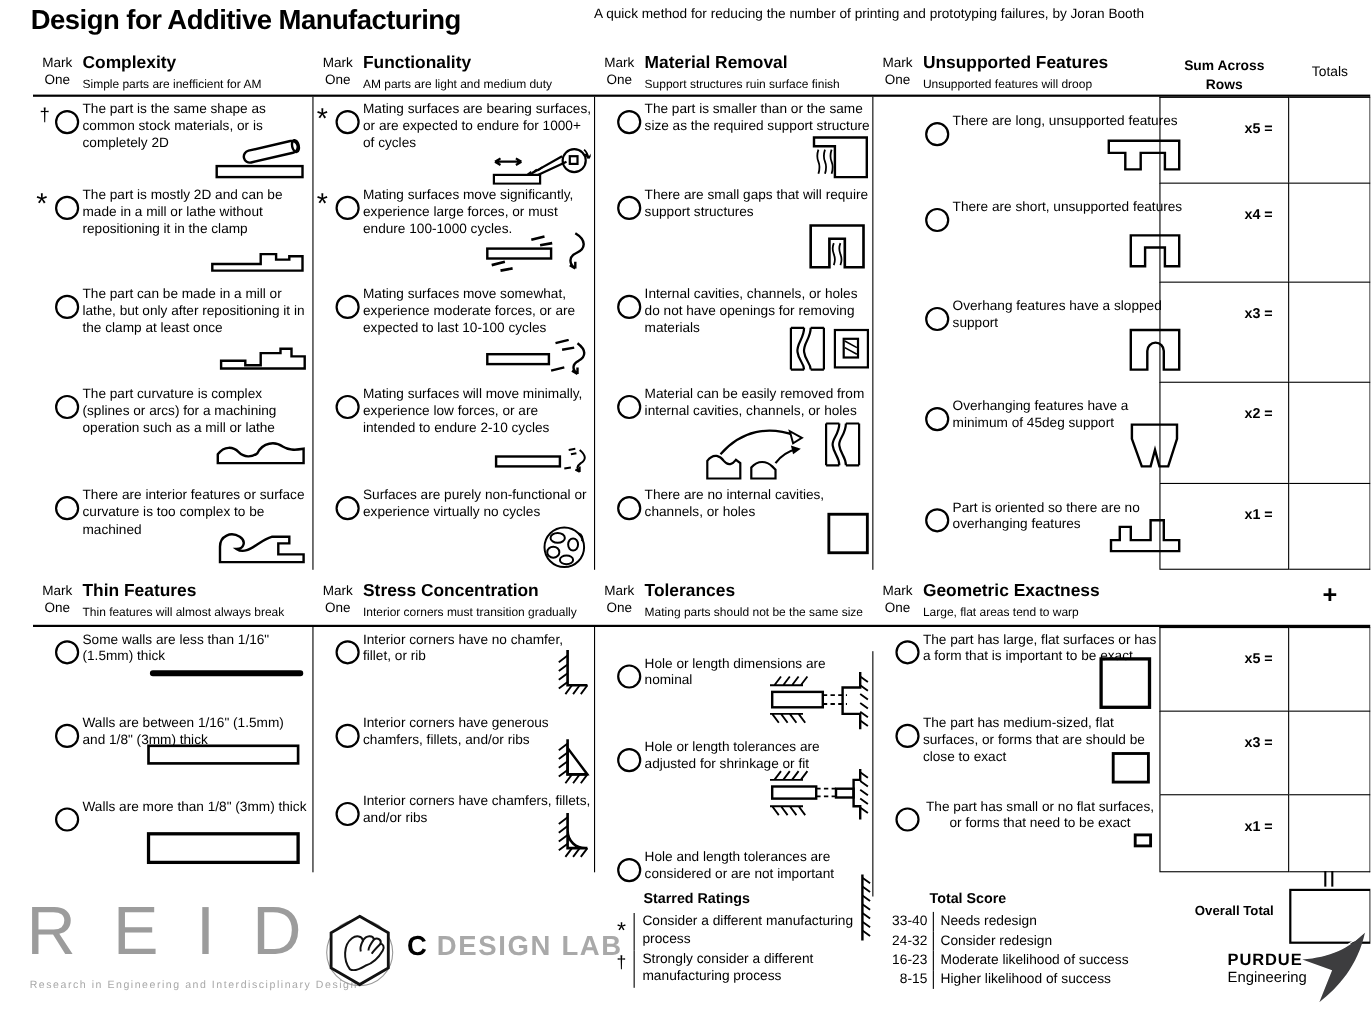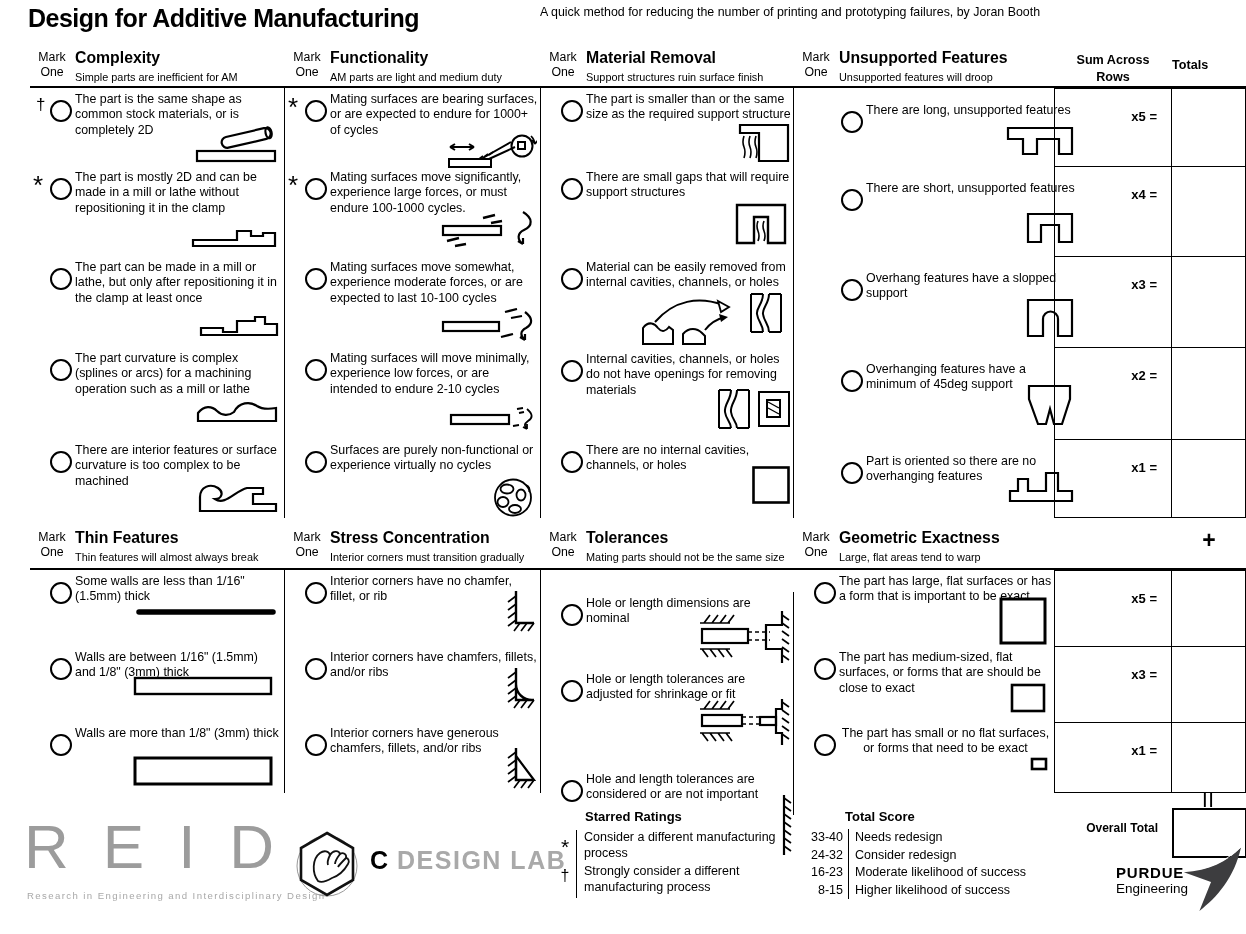--- a/index.html
+++ b/index.html
@@ -9,21 +9,21 @@
   .title{left:28px;top:4px;font-size:25px;font-weight:800;letter-spacing:-0.5px;}
   .hdr-note{left:540px;top:4px;width:702px;font-size:12.4px;line-height:16px;}
   .hdr-note .b{font-weight:700;}
   .hline{left:30px;width:1216px;height:2px;background:#000;}
   .cat-head{height:41px;}
   .markone{position:absolute;left:0;top:5px;width:44px;text-align:center;font-size:12.3px;line-height:1.18;}
   .cht{margin-left:45px;}
   .cname{font-size:15.8px;font-weight:700;padding-top:4px;}
   .csub{font-size:10.9px;padding-top:4px;}
   .sum-head{text-align:center;font-weight:700;font-size:12.6px;line-height:1.35;padding-top:7px;}
-  .tot-head{font-weight:700;font-size:12.6px;}
+  .tot-head{text-align:center;font-weight:400;font-size:12.6px;}
   .cat-col{box-sizing:border-box;}
   .br{border-right:1.6px solid #000;}
   .cell{position:relative;width:100%;}
   .mkc{position:absolute;left:20px;top:12px;width:18px;height:18px;border:2.6px solid #000;border-radius:50%;background:#fff;}
   .pfx{position:absolute;line-height:1;}
   .star{left:3px;top:6px;font-size:26px;}
   .dag2{left:6px;top:8px;font-size:17px;}
   .ctext{margin-left:45px;padding:4px 2px 0 0;font-size:12.4px;line-height:1.24;}
   .ic{position:absolute;}
   .ic svg{width:100%;height:100%;display:block;}
@@ -300,51 +300,51 @@
         <div class="ctext">There are small gaps that will require support structures</div>
         <div class="ic ic-support-gap">
           <svg viewBox="0 0 52 42">
             <g stroke="#000" fill="none" stroke-width="2.4">
               <path d="M2,2 H50 V40 H33 V14 H19 V40 H2 Z"></path>
               <path d="M23,18 q-2,5 0,10 q2,5 0,10 M29,18 q-2,5 0,10 q2,5 0,10" stroke-width="1.6"></path>
             </g>
           </svg>
         </div>
       </div>
+      <div class="cell" style="height: 91px;">
+        <span class="mkc"></span>
+        <div class="ctext">Internal cavities, channels, or holes do not have openings for removing materials</div>
+        <div class="ic ic-cavity-closed">
+          <svg viewBox="0 0 80 42">
+            <g stroke="#000" fill="none" stroke-width="2">
+              <path d="M8,2 V40 M20,2 C20,12 13,16 14,24 C15,32 20,34 20,40 M26,2 C26,12 19,16 20,24 C21,32 26,34 26,40 M38,2 V40 M8,2 H20 M26,2 H38 M8,40 H20 M26,40 H38"></path>
+              <rect x="48" y="4" width="30" height="34"></rect>
+              <rect x="56" y="12" width="13" height="17"></rect>
+              <path d="M57,14 l11,6 M57,20 l11,6" stroke-width="1.4"></path>
+            </g>
+          </svg>
+        </div>
+      </div>
       <div class="cell" style="height: 92px;">
         <span class="mkc"></span>
         <div class="ctext">Material can be easily removed from internal cavities, channels, or holes</div>
         <div class="ic ic-cavity-open">
           <svg viewBox="0 0 150 54">
             <g stroke="#000" fill="none" stroke-width="2">
               <path d="M4,52 V36 C10,28 16,32 19,36 C23,41 27,39 30,35 L34,38 V52 Z"></path>
               <path d="M44,52 V42 C50,35 58,36 63,41 L66,44 V52 Z"></path>
               <path d="M16,30 C35,8 60,4 84,13"></path>
               <path d="M90,15 l-11,-6 3,11 z" fill="#fff" stroke-width="1.8"></path>
               <path d="M66,38 C72,30 78,27 86,25"></path>
               <path d="M89,25 l-9,-3 2,8 z" fill="#000" stroke="none"></path>
               <path d="M112,2 V40 M124,2 C124,12 117,16 118,22 C119,30 124,32 124,40 M130,2 C130,12 123,16 124,22 C125,30 130,32 130,40 M142,2 V40 M112,2 H124 M130,2 H142 M112,40 H124 M130,40 H142"></path>
             </g>
           </svg>
         </div>
       </div>
-      <div class="cell" style="height: 91px;">
-        <span class="mkc"></span>
-        <div class="ctext">Internal cavities, channels, or holes do not have openings for removing materials</div>
-        <div class="ic ic-cavity-closed">
-          <svg viewBox="0 0 80 42">
-            <g stroke="#000" fill="none" stroke-width="2">
-              <path d="M8,2 V40 M20,2 C20,12 13,16 14,24 C15,32 20,34 20,40 M26,2 C26,12 19,16 20,24 C21,32 26,34 26,40 M38,2 V40 M8,2 H20 M26,2 H38 M8,40 H20 M26,40 H38"></path>
-              <rect x="48" y="4" width="30" height="34"></rect>
-              <rect x="56" y="12" width="13" height="17"></rect>
-              <path d="M57,14 l11,6 M57,20 l11,6" stroke-width="1.4"></path>
-            </g>
-          </svg>
-        </div>
-      </div>
       <div class="cell" style="height: 79px;">
         <span class="mkc"></span>
         <div class="ctext">There are no internal cavities, channels, or holes</div>
         <div class="ic ic-no-cavity">
           <svg viewBox="0 0 40 40">
             <rect x="2.5" y="2.5" width="35" height="35" stroke="#000" fill="none" stroke-width="2.6"></rect>
           </svg>
         </div>
       </div>
     </div>
@@ -488,40 +488,40 @@
         <div class="ctext">Interior corners have no chamfer, fillet, or rib</div>
         <div class="ic ic-corner-sharp">
           <svg viewBox="0 0 50 46">
             <g stroke="#000" fill="none">
               <path d="M30,2 V34 H48" stroke-width="2.4"></path>
               <path d="M30,7 l-8,6 M30,15 l-8,6 M30,23 l-8,6 M30,31 l-8,6 M34,34 l-6,8 M41,34 l-6,8 M48,34 l-6,8" stroke-width="1.7"></path>
             </g>
           </svg>
         </div>
       </div>
-      <div class="cell" style="height: 76px;">
-        <span class="mkc"></span>
-        <div class="ctext">Interior corners have chamfers, fillets, and/or ribs</div>
-        <div class="ic ic-corner-chamfer">
-          <svg viewBox="0 0 50 46">
-            <g stroke="#000" fill="none">
-              <path d="M30,2 V34 H48 M30,18 C30,28 38,34 46,34" stroke-width="2.4"></path>
-              <path d="M30,6 l-8,6 M30,14 l-8,6 M30,22 l-8,6 M30,30 l-8,6 M34,34 l-6,8 M41,34 l-6,8 M48,34 l-6,8" stroke-width="1.7"></path>
-            </g>
-          </svg>
-        </div>
-      </div>
       <div class="cell" style="height: 71px;">
         <span class="mkc"></span>
         <div class="ctext">Interior corners have generous chamfers, fillets, and/or ribs</div>
         <div class="ic ic-corner-generous">
           <svg viewBox="0 0 50 46">
             <g stroke="#000" fill="none">
               <path d="M30,10 L48,34 H30 Z" fill="#fff" stroke-width="2.2"></path>
               <path d="M30,2 V34 H48" stroke-width="2.4"></path>
+              <path d="M30,6 l-8,6 M30,14 l-8,6 M30,22 l-8,6 M30,30 l-8,6 M34,34 l-6,8 M41,34 l-6,8 M48,34 l-6,8" stroke-width="1.7"></path>
+            </g>
+          </svg>
+        </div>
+      </div>
+      <div class="cell" style="height: 76px;">
+        <span class="mkc"></span>
+        <div class="ctext">Interior corners have chamfers, fillets, and/or ribs</div>
+        <div class="ic ic-corner-chamfer">
+          <svg viewBox="0 0 50 46">
+            <g stroke="#000" fill="none">
+              <path d="M30,2 V34 H48 M30,18 C30,28 38,34 46,34" stroke-width="2.4"></path>
               <path d="M30,6 l-8,6 M30,14 l-8,6 M30,22 l-8,6 M30,30 l-8,6 M34,34 l-6,8 M41,34 l-6,8 M48,34 l-6,8" stroke-width="1.7"></path>
             </g>
           </svg>
         </div>
       </div>
     </div>
   <div class="cat-col br" style="left:541px;top:592px;width:253px;height:223px;">
       <div class="cell" style="height: 76px;">
         <span class="mkc"></span>
         <div class="ctext">Hole or length dimensions are nominal</div>

